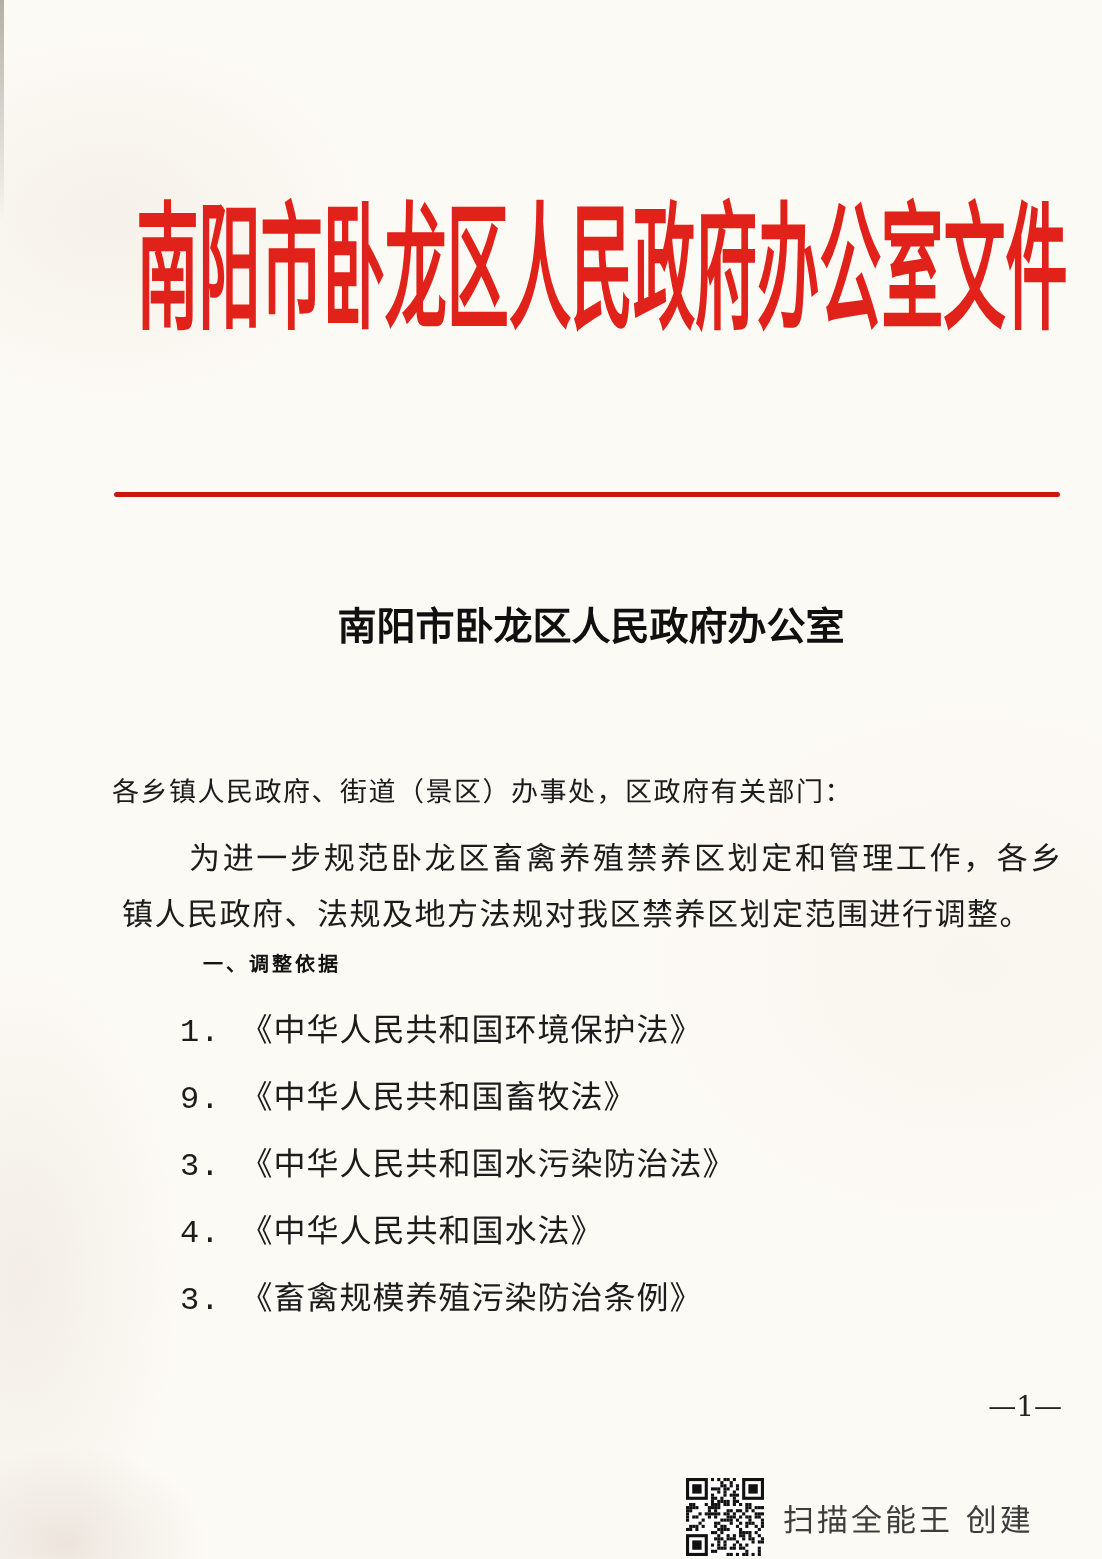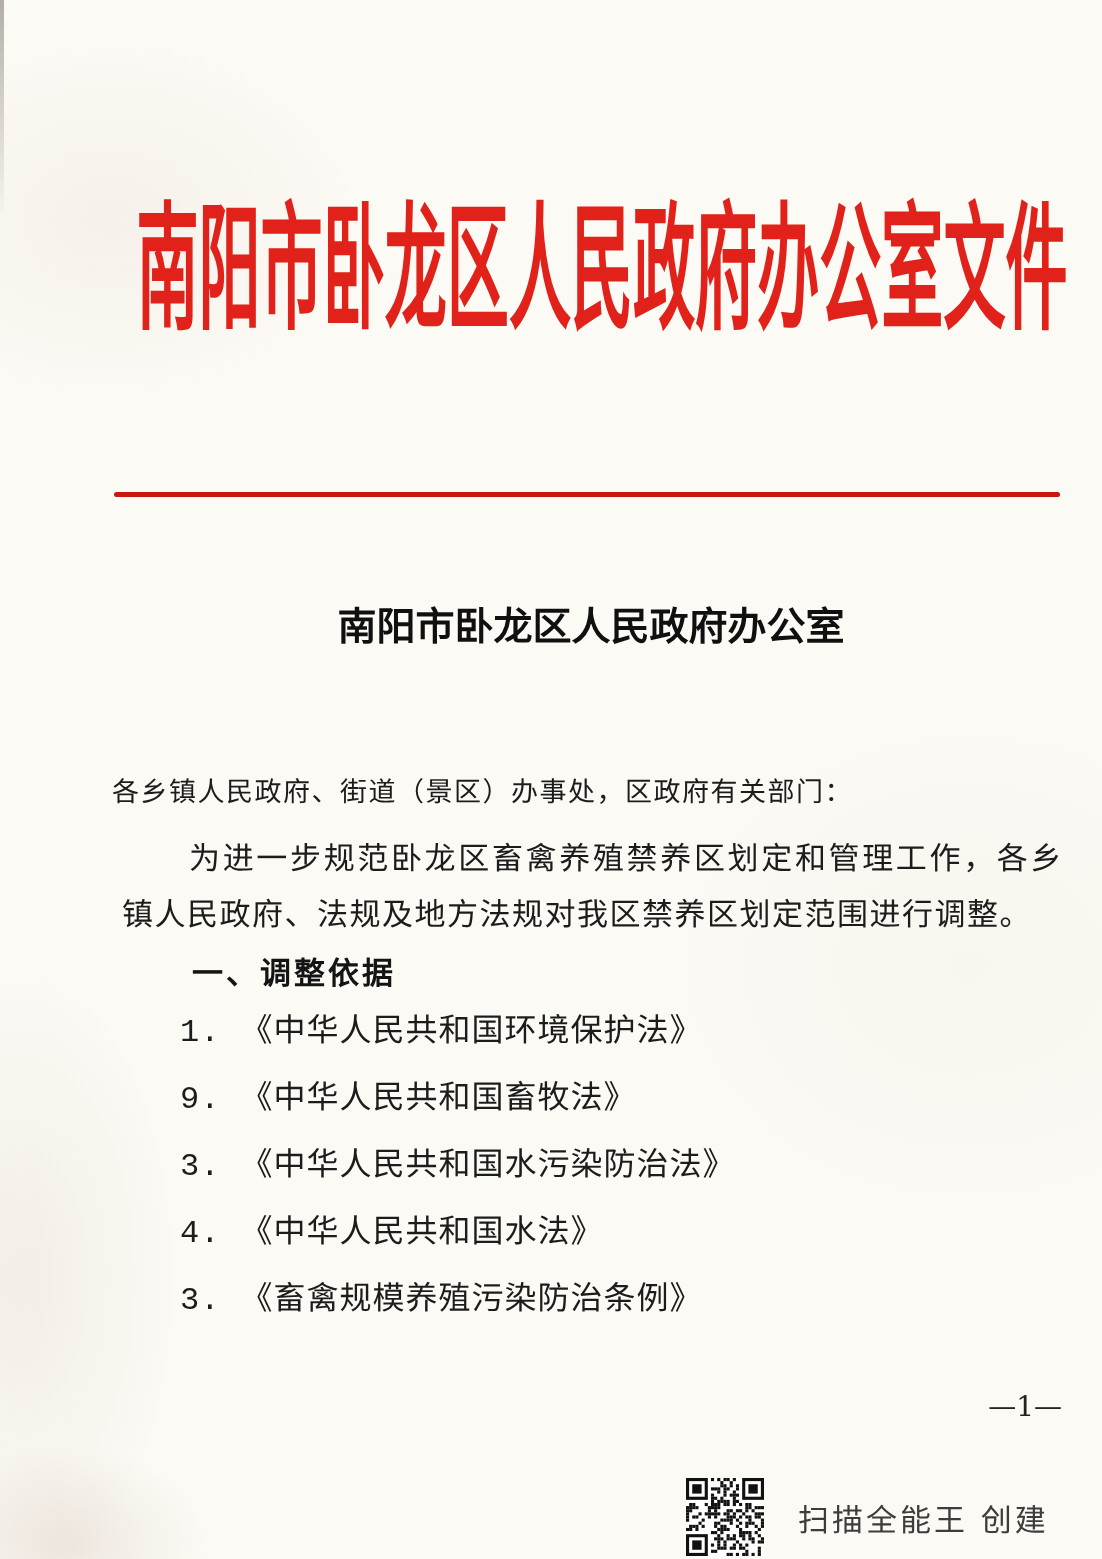--- a/index.html
+++ b/index.html
@@ -59,24 +59,24 @@
   }
   .body-paragraph{
     position:absolute;top:830px;left:122px;width:941px;
     font-size:31px;
     line-height:56px;
     letter-spacing:1.5px;
     text-indent:67px;
     text-align:justify;
   }
   .section-heading{
-    position:absolute;top:948px;left:192px;
+    position:absolute;top:948px;left:203px;
     font-family:"DejaVu Sans","Liberation Sans",sans-serif;
     font-weight:bold;
-    font-size:31px;
+    font-size:20px;
     letter-spacing:3px;
     color:#141414;
   }
   .legal-list{
     position:absolute;top:999px;left:180px;
     font-size:32px;
     letter-spacing:1px;
   }
   .legal-item{
     height:67px;
@@ -84,21 +84,21 @@
     white-space:nowrap;
     font-family:Liberation Mono, monospace;
   }
   .page-number{
     position:absolute;top:1390px;right:40px;
     font-size:28px;
     color:#222;
   }
   .scan-footer{
     position:absolute;left:686px;top:1478px;height:78px;
-    display:flex;align-items:center;gap:34px;
+    display:flex;align-items:center;gap:19px;
   }
   .qr{width:78px;height:78px;display:block;}
   .scanner-credit{
     font-size:31px;
     letter-spacing:3px;
     color:#3d3d3d;
     white-space:nowrap;
   }
 </style>
 </head>

